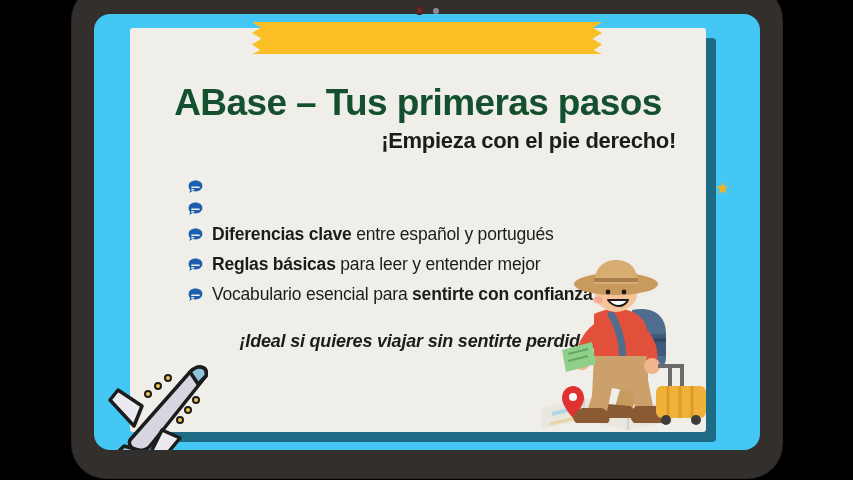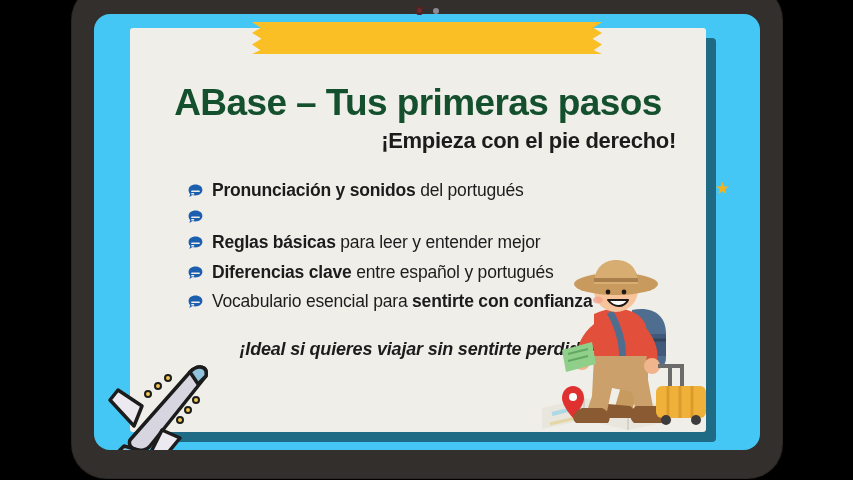--- a/index.html
+++ b/index.html
@@ -258,51 +258,50 @@
 
           <p class="subtitle">¡Empieza con el pie derecho!</p>
 
           <ul class="bullets" id="topic-list">
               <li>
                 <svg class="bullet-icon" viewBox="0 0 15 14">
                   <path d="M7.5 0.6 C11.6 0.6 14.4 3 14.4 6 C14.4 9 11.6 11.4 7.5 11.4 C6.4 11.4 5.4 11.25 4.5 11 L1.4 13 L2.2 10 C1 9 0.6 7.6 0.6 6 C0.6 3 3.4 0.6 7.5 0.6 Z" fill="#1c5fae"></path>
                   <rect x="3.2" y="6.6" width="8.6" height="1.5" rx="0.6" fill="#f0eee8"></rect>
                   <rect x="3.2" y="9" width="3" height="1.5" rx="0.6" fill="#f0eee8"></rect>
                 </svg>
-                <span class="txt"><b>Pronunciación y sonidos</b> del portugués</span>
               </li>
               <li>
                 <svg class="bullet-icon" viewBox="0 0 15 14">
                   <path d="M7.5 0.6 C11.6 0.6 14.4 3 14.4 6 C14.4 9 11.6 11.4 7.5 11.4 C6.4 11.4 5.4 11.25 4.5 11 L1.4 13 L2.2 10 C1 9 0.6 7.6 0.6 6 C0.6 3 3.4 0.6 7.5 0.6 Z" fill="#1c5fae"></path>
                   <rect x="3.2" y="6.6" width="8.6" height="1.5" rx="0.6" fill="#f0eee8"></rect>
                   <rect x="3.2" y="9" width="3" height="1.5" rx="0.6" fill="#f0eee8"></rect>
                 </svg>
+              </li>
+              <li>
+                <svg class="bullet-icon" viewBox="0 0 15 14">
+                  <path d="M7.5 0.6 C11.6 0.6 14.4 3 14.4 6 C14.4 9 11.6 11.4 7.5 11.4 C6.4 11.4 5.4 11.25 4.5 11 L1.4 13 L2.2 10 C1 9 0.6 7.6 0.6 6 C0.6 3 3.4 0.6 7.5 0.6 Z" fill="#1c5fae"></path>
+                  <rect x="3.2" y="6.6" width="8.6" height="1.5" rx="0.6" fill="#f0eee8"></rect>
+                  <rect x="3.2" y="9" width="3" height="1.5" rx="0.6" fill="#f0eee8"></rect>
+                </svg>
+                <span class="txt"><b>Diferencias clave</b> entre español y portugués</span>
               </li>
               <li>
                 <svg class="bullet-icon" viewBox="0 0 15 14">
                   <path d="M7.5 0.6 C11.6 0.6 14.4 3 14.4 6 C14.4 9 11.6 11.4 7.5 11.4 C6.4 11.4 5.4 11.25 4.5 11 L1.4 13 L2.2 10 C1 9 0.6 7.6 0.6 6 C0.6 3 3.4 0.6 7.5 0.6 Z" fill="#1c5fae"></path>
                   <rect x="3.2" y="6.6" width="8.6" height="1.5" rx="0.6" fill="#f0eee8"></rect>
                   <rect x="3.2" y="9" width="3" height="1.5" rx="0.6" fill="#f0eee8"></rect>
                 </svg>
                 <span class="txt"><b>Reglas básicas</b> para leer y entender mejor</span>
               </li>
               <li>
                 <svg class="bullet-icon" viewBox="0 0 15 14">
                   <path d="M7.5 0.6 C11.6 0.6 14.4 3 14.4 6 C14.4 9 11.6 11.4 7.5 11.4 C6.4 11.4 5.4 11.25 4.5 11 L1.4 13 L2.2 10 C1 9 0.6 7.6 0.6 6 C0.6 3 3.4 0.6 7.5 0.6 Z" fill="#1c5fae"></path>
                   <rect x="3.2" y="6.6" width="8.6" height="1.5" rx="0.6" fill="#f0eee8"></rect>
                   <rect x="3.2" y="9" width="3" height="1.5" rx="0.6" fill="#f0eee8"></rect>
                 </svg>
-                <span class="txt"><b>Diferencias clave</b> entre español y portugués</span>
-              </li>
-              <li>
-                <svg class="bullet-icon" viewBox="0 0 15 14">
-                  <path d="M7.5 0.6 C11.6 0.6 14.4 3 14.4 6 C14.4 9 11.6 11.4 7.5 11.4 C6.4 11.4 5.4 11.25 4.5 11 L1.4 13 L2.2 10 C1 9 0.6 7.6 0.6 6 C0.6 3 3.4 0.6 7.5 0.6 Z" fill="#1c5fae"></path>
-                  <rect x="3.2" y="6.6" width="8.6" height="1.5" rx="0.6" fill="#f0eee8"></rect>
-                  <rect x="3.2" y="9" width="3" height="1.5" rx="0.6" fill="#f0eee8"></rect>
-                </svg>
                 <span class="txt">Vocabulario esencial para <b>sentirte con confianza</b></span>
               </li>
             </ul>
 
           <p class="closing">¡Ideal si quieres viajar sin sentirte perdido!</p>
         </div>
 
         <svg class="traveler" viewBox="0 0 176 176">
 
           <g>

